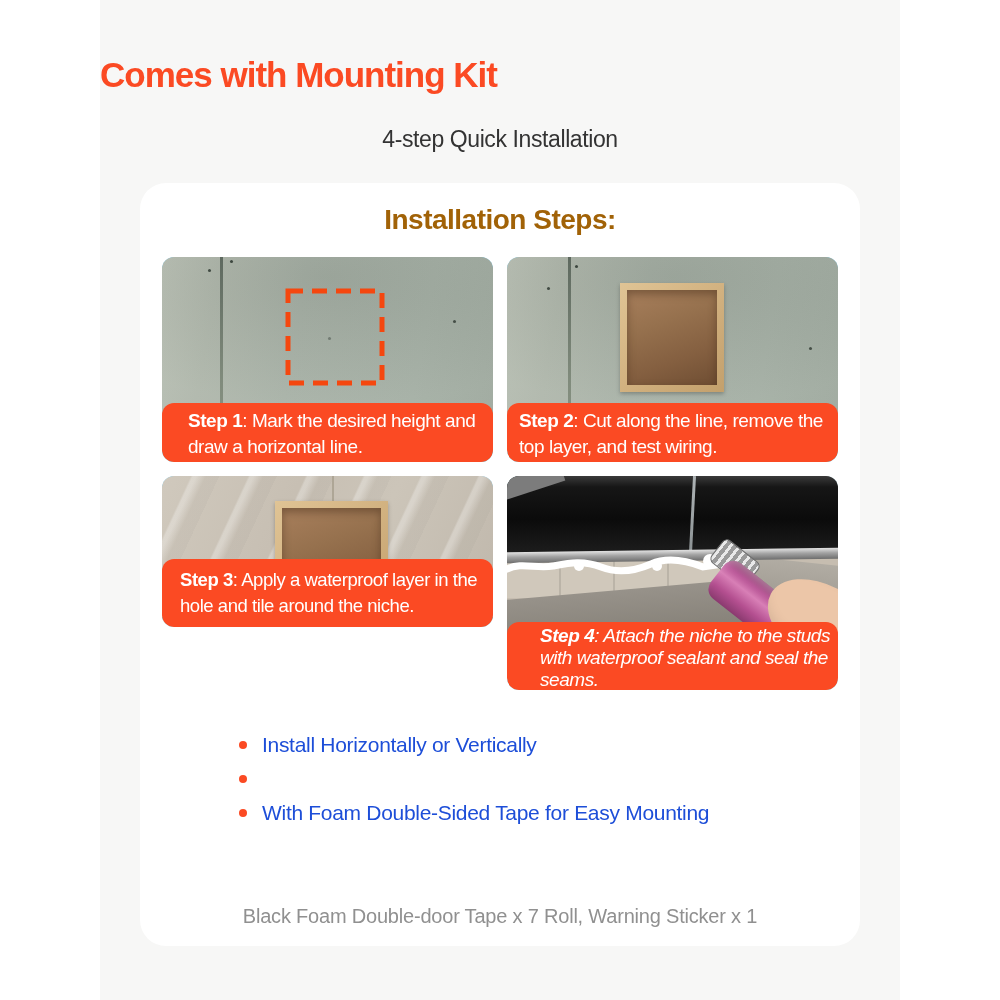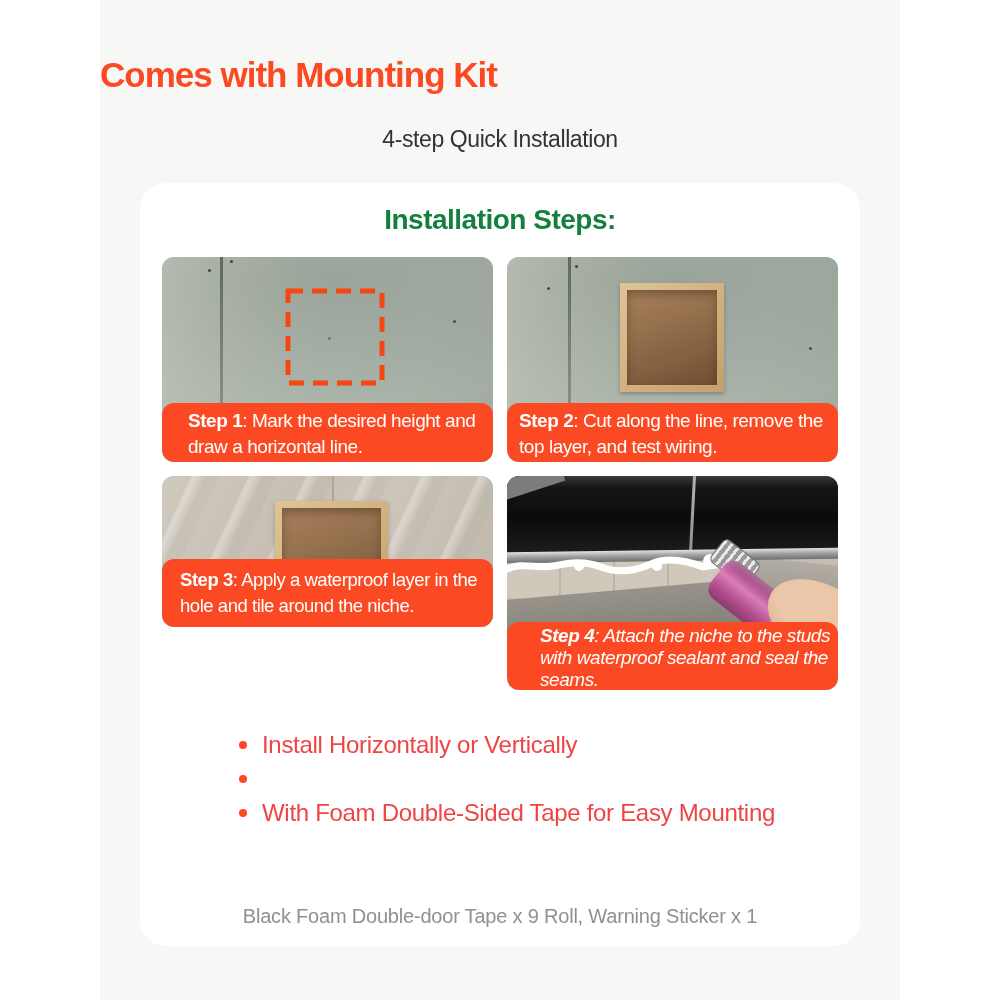--- a/index.html
+++ b/index.html
@@ -7,21 +7,21 @@
         font-family:"Liberation Sans", sans-serif;}
   .gray-bg{position:absolute;left:100px;top:0;width:800px;height:1000px;background:#f7f7f6;}
 
   .title{position:absolute;left:100px;top:57px;width:800px;text-align:left;
          font-size:35px;font-weight:bold;letter-spacing:-1px;color:#fb4a23;line-height:1.05;}
   .subtitle{position:absolute;left:100px;top:126px;width:800px;text-align:center;
          font-size:23px;letter-spacing:-0.4px;color:#333;}
 
   .card{position:absolute;left:140px;top:183px;width:720px;height:763px;background:#ffffff;border-radius:26px;}
   .card-heading{position:absolute;left:0;top:21px;width:100%;text-align:center;
-         font-size:28px;font-weight:bold;letter-spacing:-0.5px;color:#15803d;}
+         font-size:28px;font-weight:bold;letter-spacing:-0.5px;color:#a16207;}
 
   
   .panel{position:absolute;width:331px;border-radius:12px;overflow:hidden;background:#7dd3fc;}
   .p1{left:22px; top:74px; height:205px;}
   .p2{left:367px;top:74px; height:205px;}
   .p3{left:22px; top:293px;height:151px;}
   .p4{left:367px;top:293px;height:214px;font-style:italic;}
 
   .caption{position:absolute;left:0;bottom:0;width:100%;box-sizing:border-box;z-index:5;
            background:#fb4a23;border-radius:12px;color:#fff;
@@ -78,21 +78,21 @@
       background:repeating-linear-gradient(90deg,#e9e9e9 0 3px,#9a9a9a 3px 7px);transform:rotate(38deg);}
   .s4-tube{left:216px;top:84px;width:135px;height:45px;border-radius:12px;transform:rotate(38deg);transform-origin:10px 10px;
       background:linear-gradient(#7e2f60 0%,#b85596 22%,#d87fb6 42%,#b44f90 72%,#8a3a6f 100%);
       box-shadow:inset 0 8px 10px -5px rgba(255,255,255,0.45);}
   .s4-hand{left:256px;top:110px;width:120px;height:75px;border-radius:50% 40% 40% 55%;background:#ecc6a8;
       box-shadow:inset -10px -8px 14px rgba(0,0,0,0.12);transform:rotate(28deg);}
 
   
   .features{position:absolute;left:99px;top:551px;margin:0;padding:0;list-style:none;}
   .features li{position:relative;margin:0 0 12px 0;padding-left:23px;height:22px;
-      font-size:24px;letter-spacing:-0.3px;color:#ef4444;line-height:22px;white-space:nowrap;}
+      font-size:21px;letter-spacing:-0.3px;color:#1d4ed8;line-height:22px;white-space:nowrap;}
   .dot{position:absolute;left:0;top:7px;width:8px;height:8px;border-radius:50%;background:#fb4a23;}
 
   .footnote{position:absolute;left:0;top:722px;width:100%;text-align:center;
       font-size:20px;letter-spacing:-0.2px;color:#909090;}
 </style>
 </head>
 <body>
 
 <div class="page">
   <div class="gray-bg"></div>
@@ -173,15 +173,15 @@
         <b>Step 4</b><span>: Attach the niche to the studs with waterproof sealant and seal the seams.</span>
       </div>
     </div>
 
     <ul class="features">
       <li><span class="dot"></span><span>Install Horizontally or Vertically</span></li>
       <li><span class="dot"></span></li>
       <li><span class="dot"></span><span>With Foam Double-Sided Tape for Easy Mounting</span></li>
     </ul>
 
-    <div class="footnote">Black Foam Double-door Tape x 9 Roll, Warning Sticker x 1</div>
+    <div class="footnote">Black Foam Double-door Tape x 7 Roll, Warning Sticker x 1</div>
   </div>
 </div>
 
 </body></html>

